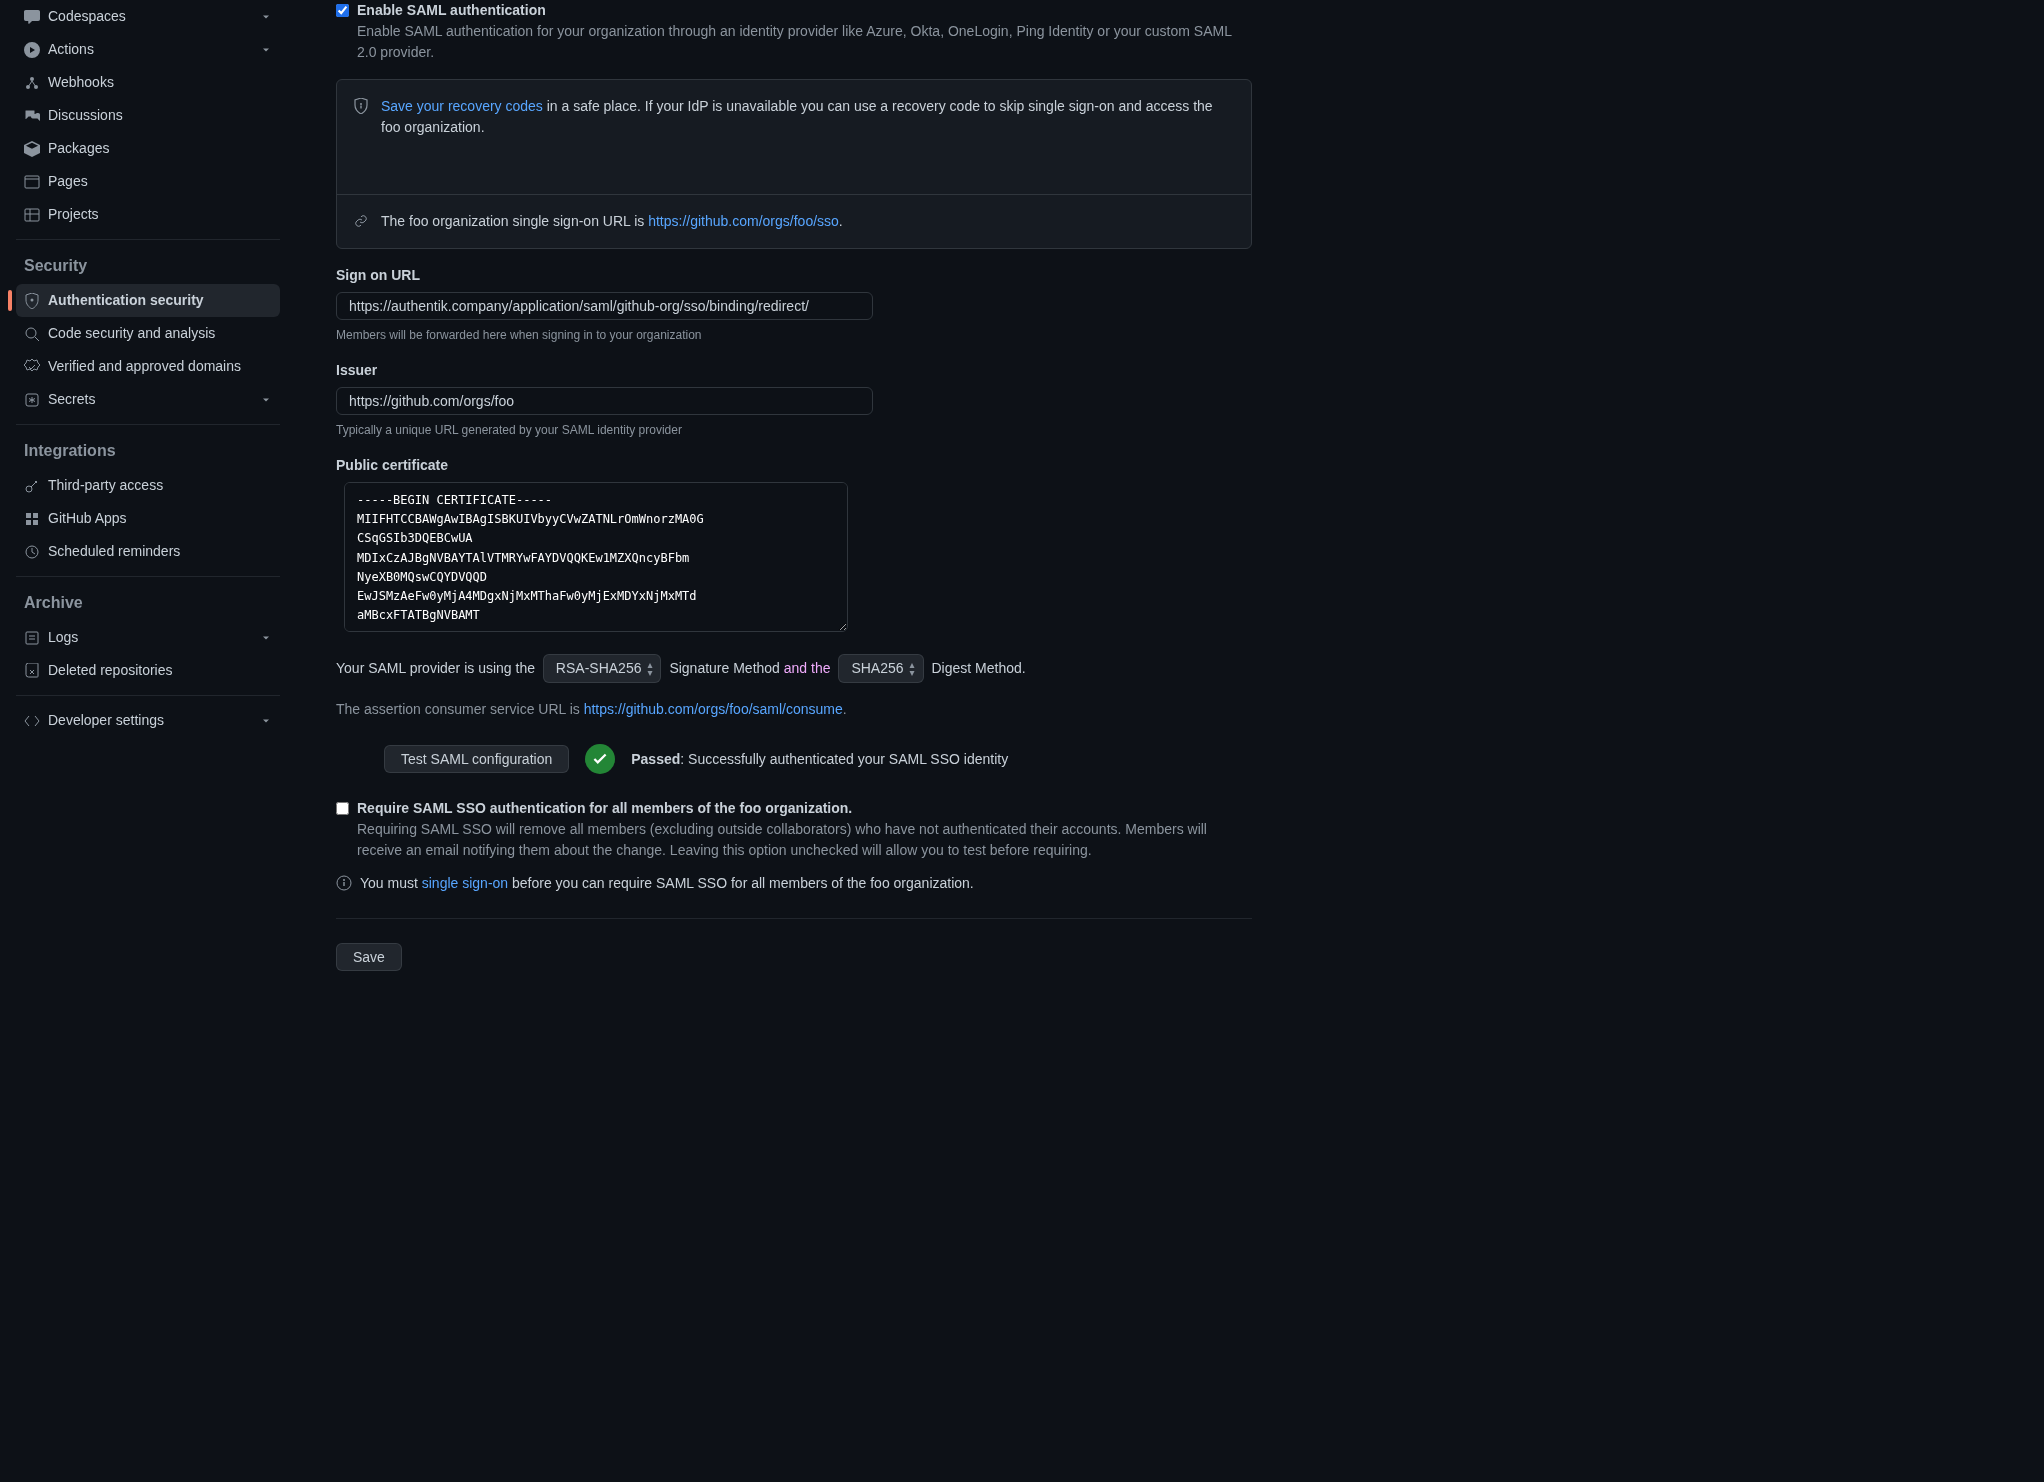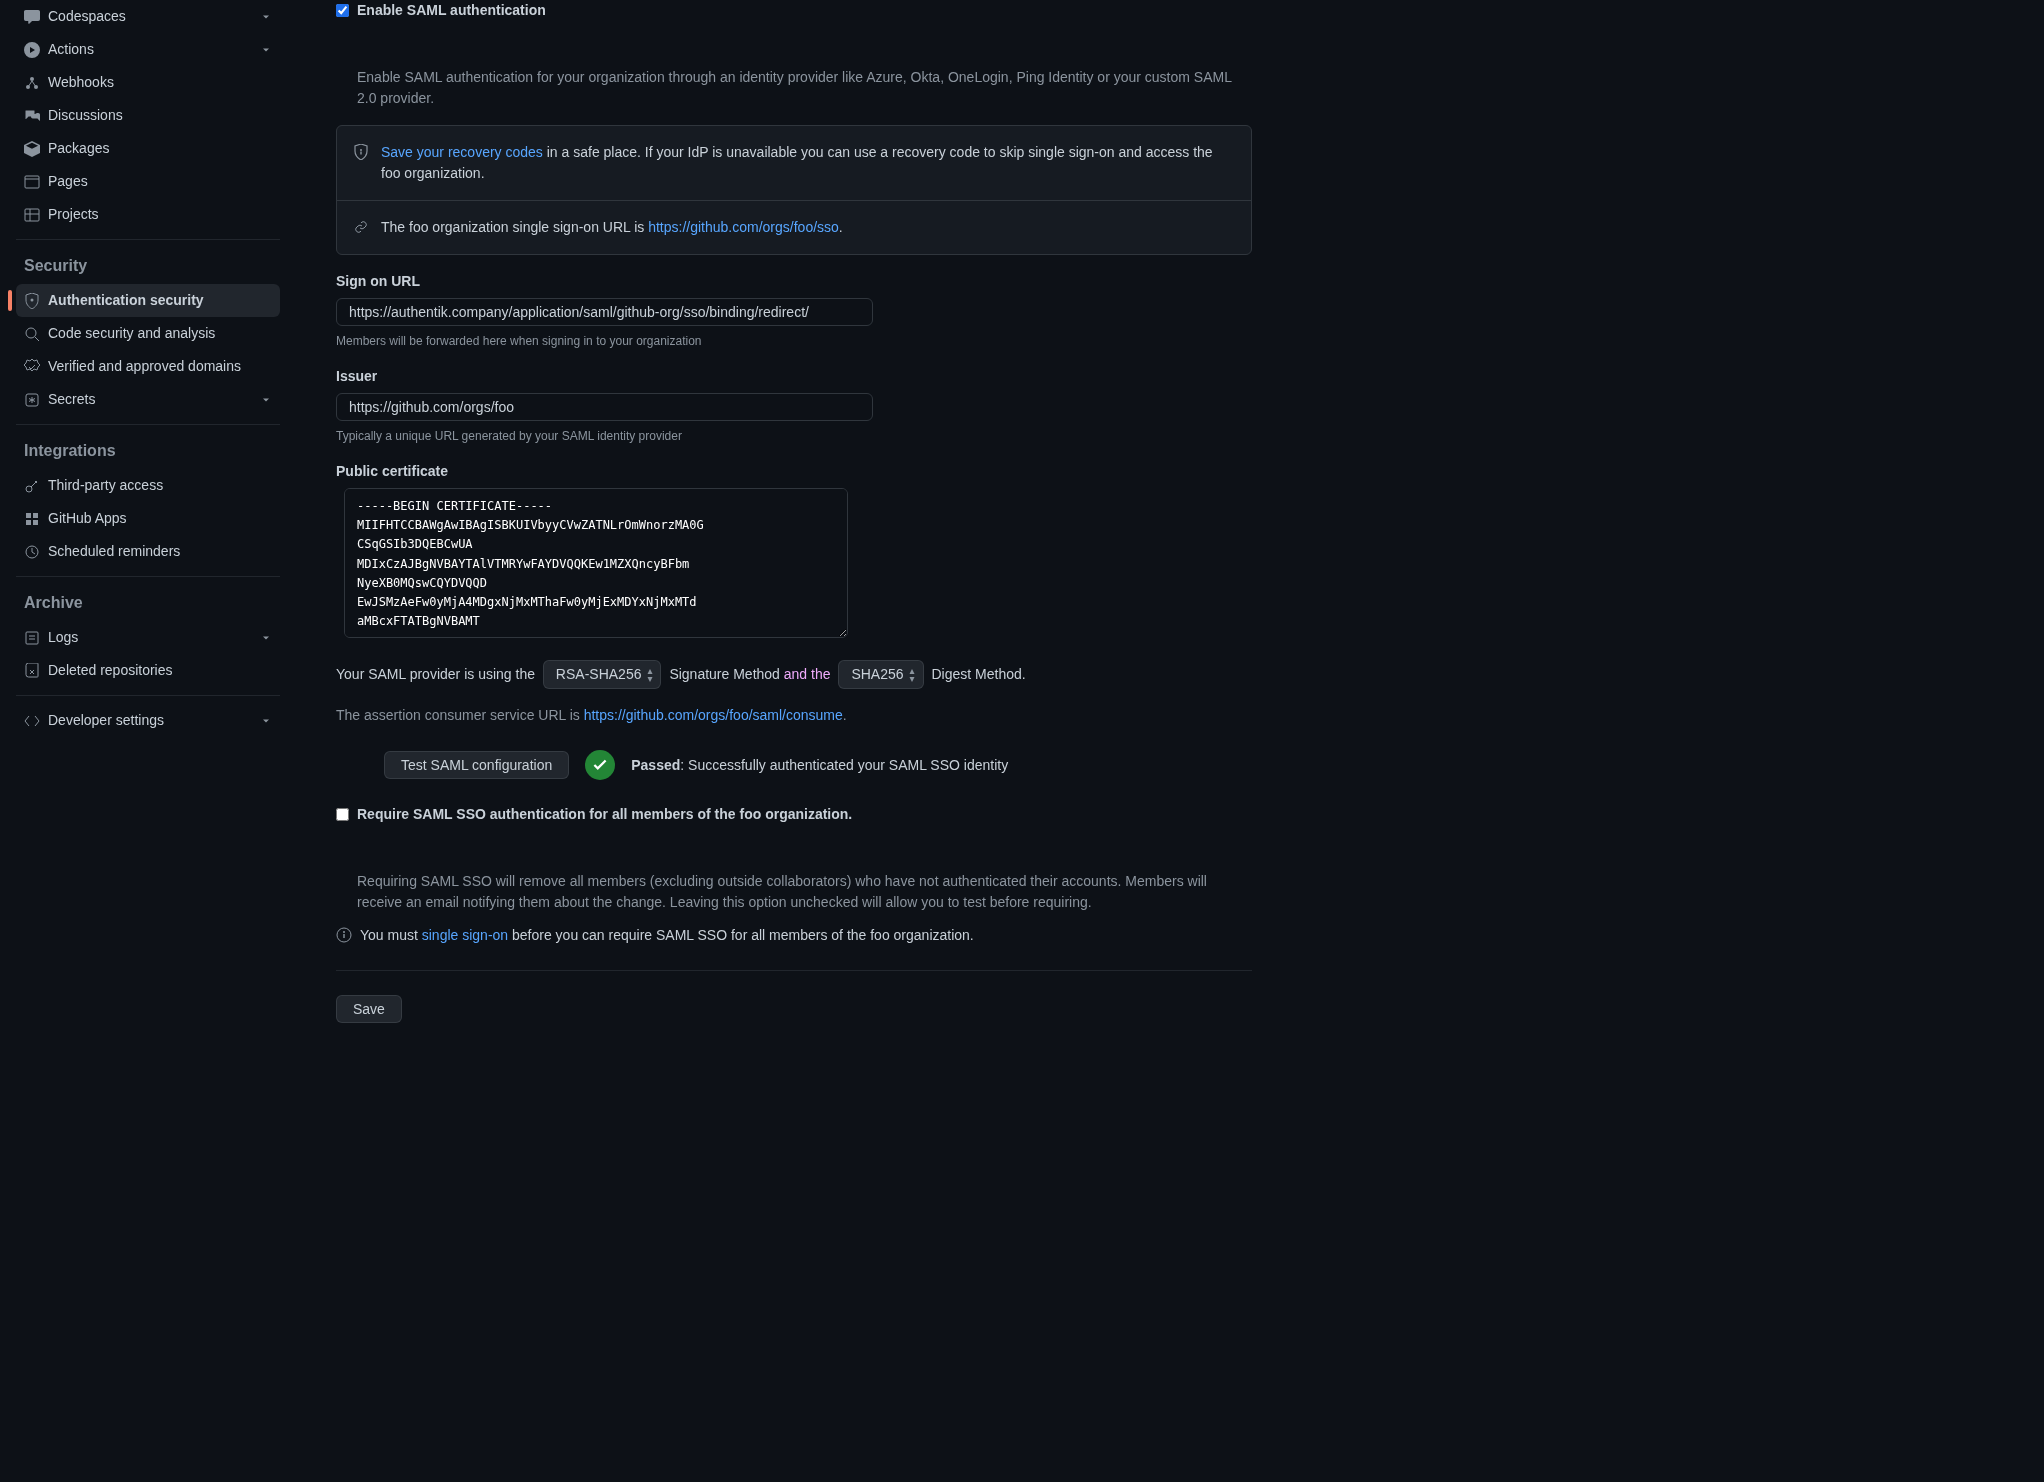--- a/index.html
+++ b/index.html
@@ -58,34 +58,34 @@
   margin: 8px 0;
 }
 .main {
   flex: 1;
   padding: 0 24px 40px 40px;
   max-width: 980px;
 }
 .checkbox-row { display: flex; align-items: flex-start; gap: 8px; }
 .checkbox-row input[type=checkbox] { margin-top: 4px; accent-color: #1f6feb; }
 .checkbox-label { font-weight: 600; color: #c9d1d9; }
-.checkbox-desc { color: #8b949e; font-size: 14px; margin-top: 46px; }
+.checkbox-desc { color: #8b949e; font-size: 14px; }
 .info-box {
   border: 1px solid #30363d;
   border-radius: 6px;
   margin: 16px 0;
   background: #161b22;
 }
 .info-row {
   display: flex;
   align-items: flex-start;
   padding: 16px;
   gap: 12px;
 }
-.info-row + .info-row { border-top: 1px solid #30363d; }
+.info-row + .info-row { border-top: 1px solid #30363d; margin-top: 40px; }
 .info-icon { width: 16px; height: 16px; fill: #8b949e; flex-shrink: 0; margin-top: 2px; }
 .link { color: #58a6ff; text-decoration: none; cursor: pointer; }
 .form-group { margin-bottom: 16px; }
 .form-label { display: block; font-weight: 600; margin-bottom: 6px; color: #c9d1d9; }
 .form-input {
   width: 537px;
   padding: 5px 12px;
   background: #0d1117;
   border: 1px solid #30363d;
   border-radius: 6px;

